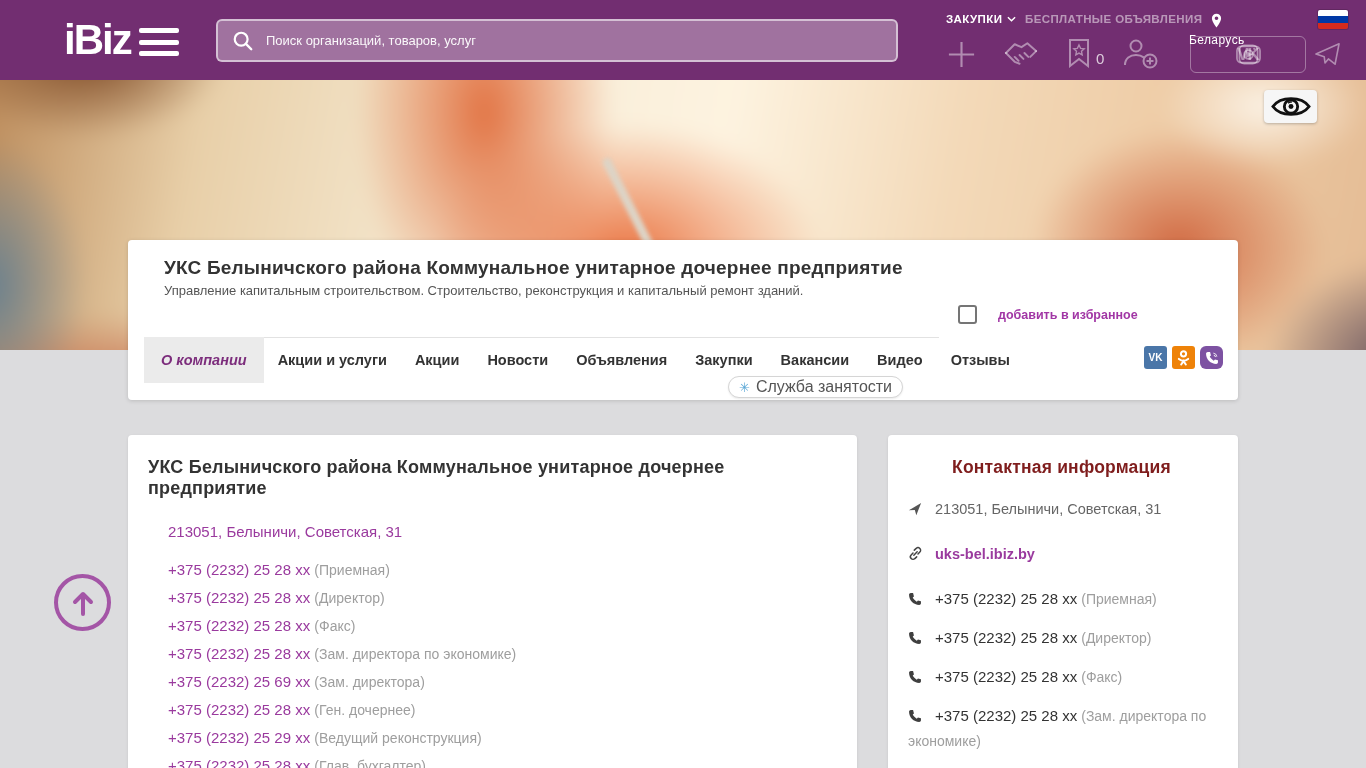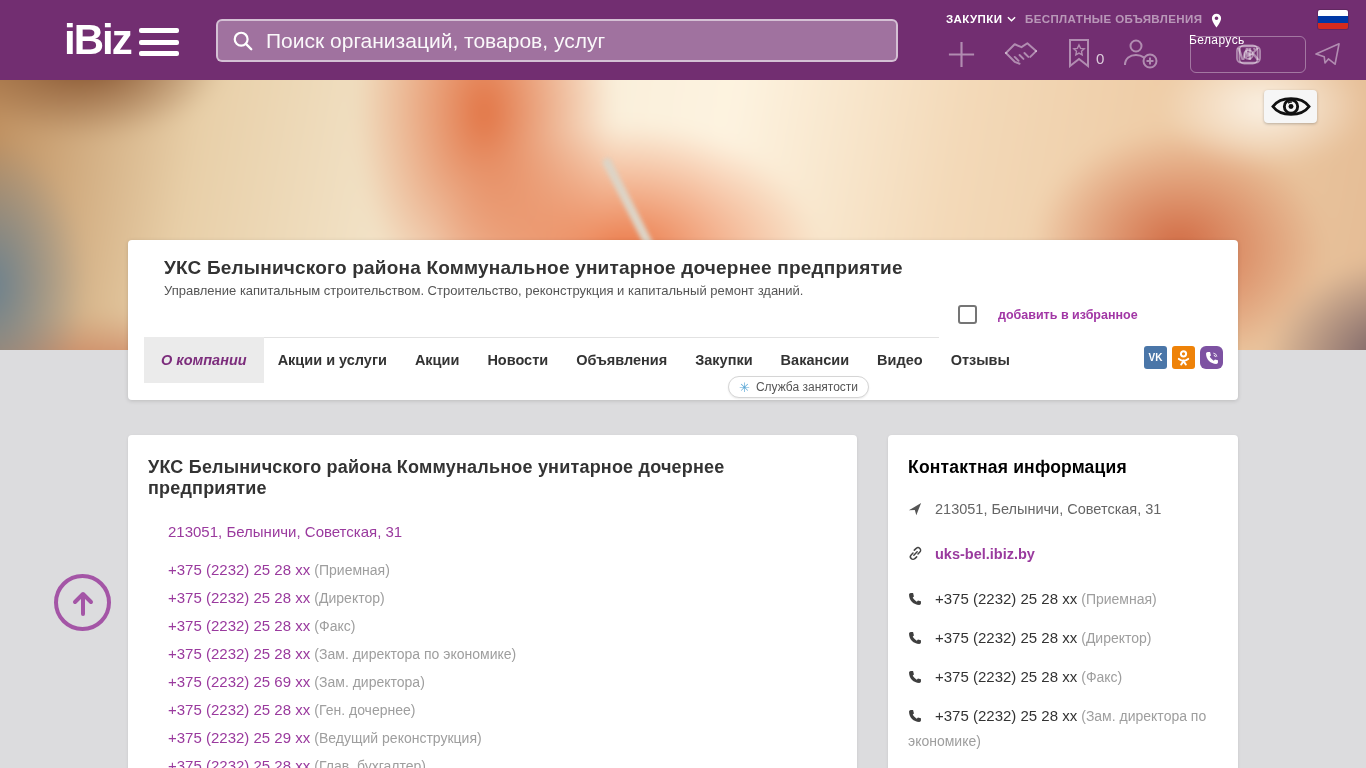--- a/index.html
+++ b/index.html
@@ -7,21 +7,21 @@
   body { font-family:"Liberation Sans", sans-serif; background:#dcdcde; position:relative; }
 
   
   .header { position:absolute; top:0; left:0; width:1366px; height:80px; background:#722e71; z-index:30; }
   .logo { position:absolute; left:24px; top:16px; color:#fff; font-size:42px; font-weight:800; letter-spacing:-2px; cursor:pointer;margin-left:40px; }
   .hamburger { position:absolute; left:139px; top:28px; width:40px; height:28px; display:flex; flex-direction:column; justify-content:space-between; cursor:pointer; }
   .hamburger span { display:block; height:5px; background:#fff; border-radius:2px; }
 
   .search-box { position:absolute; left:216px; top:19px; width:682px; height:43px; background:rgba(255,255,255,.33); border:2px solid rgba(255,255,255,.55); border-radius:6px; display:flex; align-items:center; padding:0 14px; }
   .search-box svg { flex:0 0 auto; margin-right:12px; }
-  .search-input { flex:1; background:transparent; border:none; outline:none; color:#fff; font-size:21px; font-family:"Liberation Sans", sans-serif; }
+  .search-input { flex:1; background:transparent; border:none; outline:none; color:#fff; font-size:13px; font-family:"Liberation Sans", sans-serif; }
   .search-input::placeholder { color:rgba(255,255,255,.95); opacity:1; }
 
   .toplink { position:absolute; top:13px; font-weight:bold; font-size:11.5px; letter-spacing:.4px; color:#fff; cursor:pointer; display:flex; align-items:center; gap:5px; }
   .toplink.muted { color:rgba(255,255,255,.5); }
   .flag { position:absolute; left:1318px; top:10px; width:30px; height:19px; border-radius:2px; overflow:hidden; cursor:pointer; box-shadow:0 0 0 1px rgba(0,0,0,.15); }
   .flag i { display:block; height:33.4%; }
 
   .hicon { position:absolute; cursor:pointer; display:flex; align-items:center; justify-content:center; }
   .hicon svg { display:block; }
   .fav-count { position:absolute; left:1096px; top:50px; color:rgba(255,255,255,.75); font-size:15px; }
@@ -57,34 +57,34 @@
   .tabs { position:absolute; left:16px; top:97px; height:46px; display:flex; align-items:stretch; }
   .tab { display:flex; align-items:center; padding:0 14px; font-size:14.5px; font-weight:bold; color:#333; cursor:pointer; white-space:nowrap; }
   .tab.active { background:#ebebeb; color:#7c2d7c; padding:0 17px;font-style:italic; }
   .card-socials { position:absolute; left:1016px; top:106px; display:flex; gap:5px; }
   .soc { width:23px; height:23px; border-radius:3px; display:flex; align-items:center; justify-content:center; cursor:pointer; }
   .soc.vk { background:#4a76a8; color:#fff; font-size:10px; font-weight:800; }
   .soc.ok { background:#ee8208; }
   .soc.viber { background:#7d52a2; border-radius:6px; }
   .badge { position:absolute; left:600px; top:136px; height:22px; background:#fff; border:1px solid #d5d5d5; border-radius:12px; display:flex; align-items:center; padding:0 10px; gap:6px; box-shadow:0 1px 2px rgba(0,0,0,.08); }
   .badge .snow { color:#5aa7d6; font-size:13px; line-height:1; }
-  .badge .badge-text { font-size:12px; color:#555; white-space:nowrap; }
+  .badge .badge-text { font-size:16px; color:#555; white-space:nowrap; }
 
   
   .about-card { position:absolute; left:128px; top:435px; width:729px; height:560px; background:#fff; border-radius:4px; box-shadow:0 1px 3px rgba(0,0,0,.1); padding:22px 20px; z-index:5; }
   .about-card h2 { font-size:18px; line-height:21px; color:#333; max-width:600px; letter-spacing:.2px; }
   .about-card .addr { margin:24px 0 0 20px; }
   .about-card .addr a { color:#9a3a9e; font-size:15px; text-decoration:none; cursor:pointer; }
   .phones { list-style:none; margin:15px 0 0 20px; }
   .phones li { line-height:28px; font-size:15px; }
   .phones .num { color:#9a3a9e; text-decoration:none; cursor:pointer; }
   .phones .lbl { color:#9e9e9e; font-size:14px; }
 
   .contact-card { position:absolute; left:888px; top:435px; width:350px; height:560px; background:#fff; border-radius:4px; box-shadow:0 1px 3px rgba(0,0,0,.1); padding:22px 20px; z-index:5; }
-  .contact-card h3 { font-size:17.5px; color:#000000; letter-spacing:.2px; }
+  .contact-card h3 { font-size:17.5px; color:#7f1d1d; letter-spacing:.2px;margin-left:44px; }
   .c-row { margin-top:20px; font-size:14.5px; color:#666; line-height:23px; }
   .c-row .c-icon { display:inline-block; width:16px; margin-right:11px; vertical-align:-2px; }
   .c-row.site a { color:#9a3a9e; font-weight:bold; text-decoration:none; cursor:pointer; }
   .c-row.phone { margin-top:13px; }
   .c-row.phone .num { color:#333; font-size:15px; text-decoration:none; cursor:pointer; }
   .c-row.phone .lbl { color:#9e9e9e; font-size:14px; }
 
   .scroll-top { position:absolute; left:54px; top:574px; width:57px; height:57px; border-radius:50%; border:4px solid #a455a6; background:transparent; display:flex; align-items:center; justify-content:center; cursor:pointer; z-index:20; }
 </style>
 </head>

